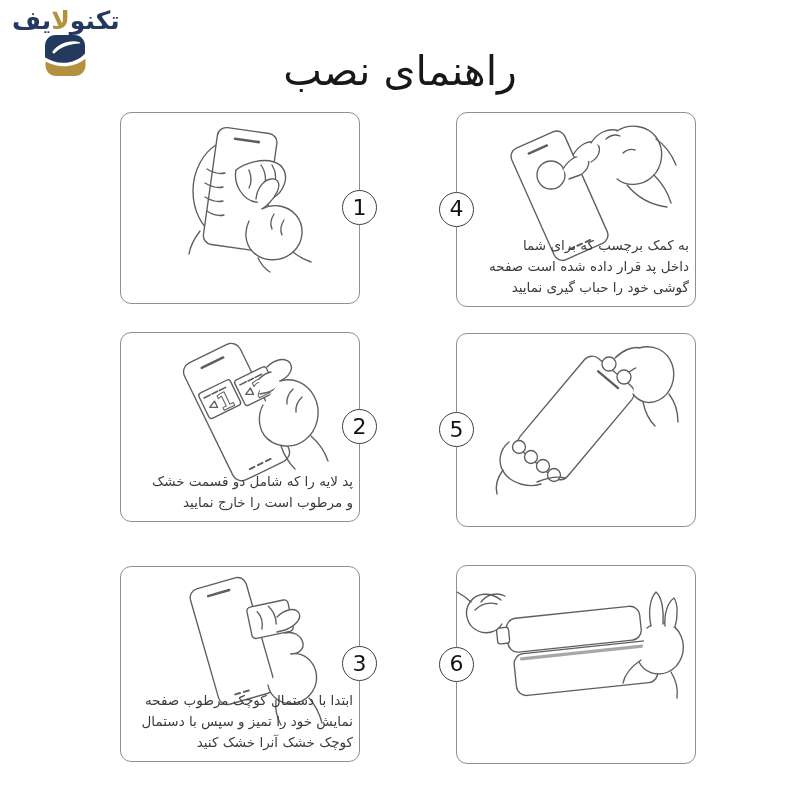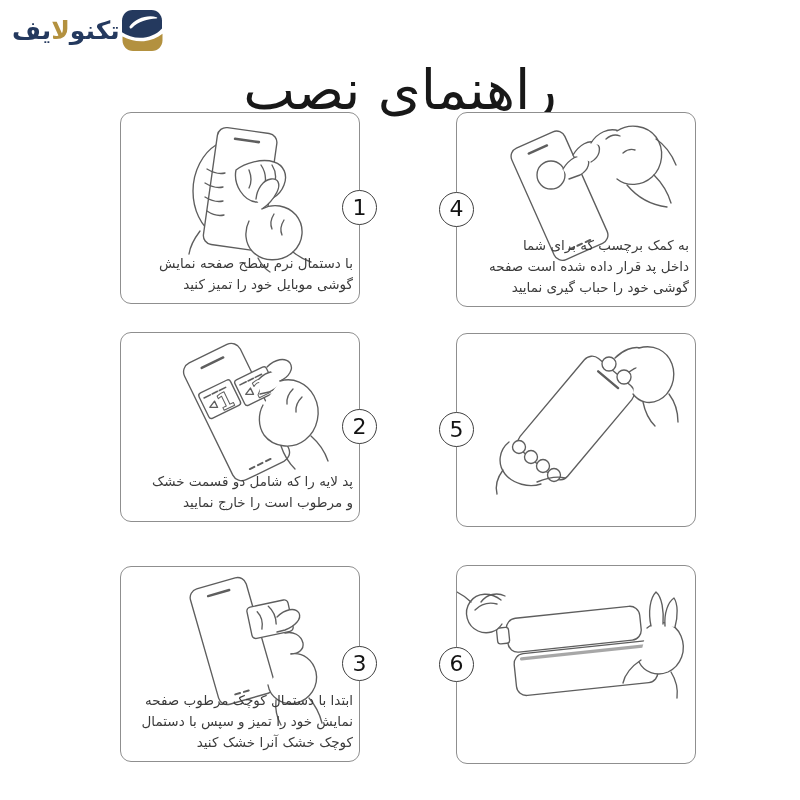--- a/index.html
+++ b/index.html
@@ -1,26 +1,26 @@
 <!DOCTYPE html>
 <html lang="fa"><head>
 <meta charset="utf-8">
 <style>
   html,body{margin:0;padding:0;background:#ffffff;}
   .page{position:relative;width:800px;height:800px;background:#ffffff;overflow:hidden;
         font-family:"DejaVu Sans",sans-serif;}
   
-  .logo{position:absolute;top:8px;left:12px;display:flex;align-items:center;}
+  .logo{position:absolute;top:8px;left:12px;display:flex;align-items:center;flex-direction:column;}
   .logo-text{font-size:25px;font-weight:bold;letter-spacing:0;line-height:1;direction:rtl;}
   .logo-text .navy{color:#24395e;}
   .logo-text .gold{color:#b3913f;}
   .logo-icon{display:block;}
   
   .title{position:absolute;top:18px;left:0;right:0;text-align:center;direction:rtl;
-         font-size:55px;font-weight:400;color:#181818;line-height:1.3;}
+         font-size:41px;font-weight:400;color:#181818;line-height:1.3;}
   
   .panel{position:absolute;width:238px;background:#fff;border:1.7px solid #8f8f8f;border-radius:11px;}
   .p1{left:120px;top:112px;height:190px;}
   .p2{left:120px;top:332px;height:188px;}
   .p3{left:120px;top:566px;height:194px;}
   .p4{left:456px;top:112px;height:193px;}
   .p5{left:456px;top:333px;height:192px;}
   .p6{left:456px;top:565px;height:197px;}
   .illu{position:absolute;left:0;top:0;width:100%;height:100%;}
   .caption{position:absolute;left:6px;right:6px;bottom:8px;margin:0;text-align:right;
@@ -78,22 +78,20 @@
           <path d="M135 86 C136 76 142 67 150 66 C157 65 160 71 156 79 C153 85 147 92 141 96" fill="#fff"></path>
           <path d="M141 96 C152 90 166 92 175 102 C184 113 183 129 172 139 C160 150 141 149 131 138 C124 130 123 118 128 108" fill="#fff"></path>
           <path d="M153 101 q-5 8 -2 15 M163 107 q-5 8 -2 15"></path>
           <path d="M172 139 C178 144 184 147 190 149 M137 145 C140 151 144 156 149 159"></path>
         </g>
       </g>
     </svg>
     <div class="badge badge-r">
         <span>1</span>
       </div>
-    <p class="caption">با دستمال نرم سطح صفحه نمایش
-گوشی موبایل خود را تمیز کنید</p>
   </section>
 
   <section class="panel p2">
     <svg class="illu" viewBox="0 0 238 188" preserveAspectRatio="xMidYMid meet">
       <g class="lineart">
         <g transform="rotate(-26 116 80)">
           <rect x="85" y="14" width="62" height="130" rx="10" fill="#fff"></rect>
           <path d="M104 24 h24" stroke-width="2.4"></path>
           <path d="M103 136 h5 M112 136 h5 M121 136 h5" stroke-width="2"></path>
           <g>

